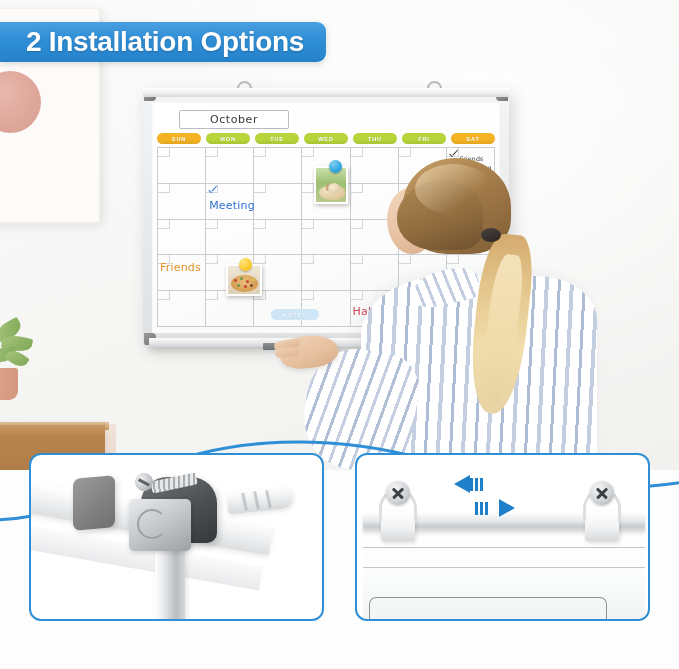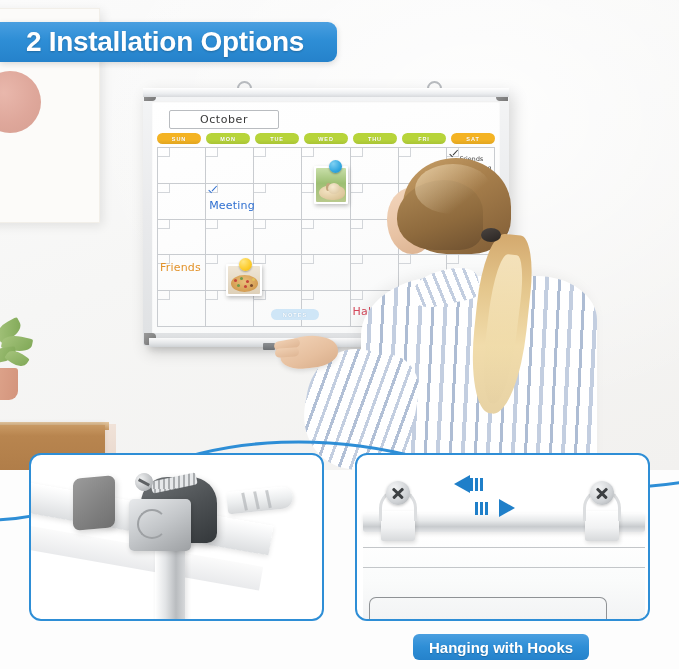--- a/index.html
+++ b/index.html
@@ -128,21 +128,21 @@
   }
   .tray-clip {
     position: absolute; left: 120px; top: 255px;
     width: 12px; height: 7px;
     background: linear-gradient(180deg,#8c8f92,#6d7073);
     border-radius: 1px;
   }
 
   
   .month-box {
-    position: absolute; left: 17px; top: 9px;
+    position: absolute; left: 27px; top: 9px;
     width: 110px; height: 19px;
     border: 1px solid #b9bcc0;
     border-radius: 2px;
     background: #fff;
   }
   .month-text {
     position: absolute; left: 0; right: 0; top: 2px;
     text-align: center;
     font-family: "DejaVu Sans", sans-serif;
     font-size: 11px; color: #3a3a3a; letter-spacing: .6px;
@@ -350,21 +350,21 @@
     position: absolute;
     background: linear-gradient(170deg,#f0d0b3,#dfb694);
     border-radius: 8px;
   }
   .finger.f1 { left: -101px; top: 182px; width: 26px; height: 9px; transform: rotate(-10deg); }
   .finger.f2 { left: -100px; top: 190px; width: 24px; height: 9px; transform: rotate(-4deg); }
 
   
   .banner {
     position: absolute; left: 0; top: 22px;
-    height: 40px; padding: 0 33px 0 26px;
+    height: 40px; padding: 0 22px 0 26px;
     display: flex; align-items: center;
     background: linear-gradient(180deg,#4a9fe0 0%, #2e8ed6 45%, #2582cb 100%);
     border-radius: 0 9px 9px 0;
     box-shadow: 0 2px 6px rgba(0,0,0,.14);
     z-index: 30;
   }
   .banner-text {
     color: #ffffff;
     font-size: 28px;
     font-weight: bold;
@@ -744,17 +744,14 @@
         <i></i>
         <i></i>
     </div>
     <div class="arrow-right"></div>
     <div class="arrow-tail tail-right">
       <i></i>
         <i></i>
         <i></i>
     </div>
   </div>
-  <div class="caption caption-right">
-    <span class="caption-text">Hanging with Hooks</span>
-  </div>
 
 </div>
 
 </body></html>

